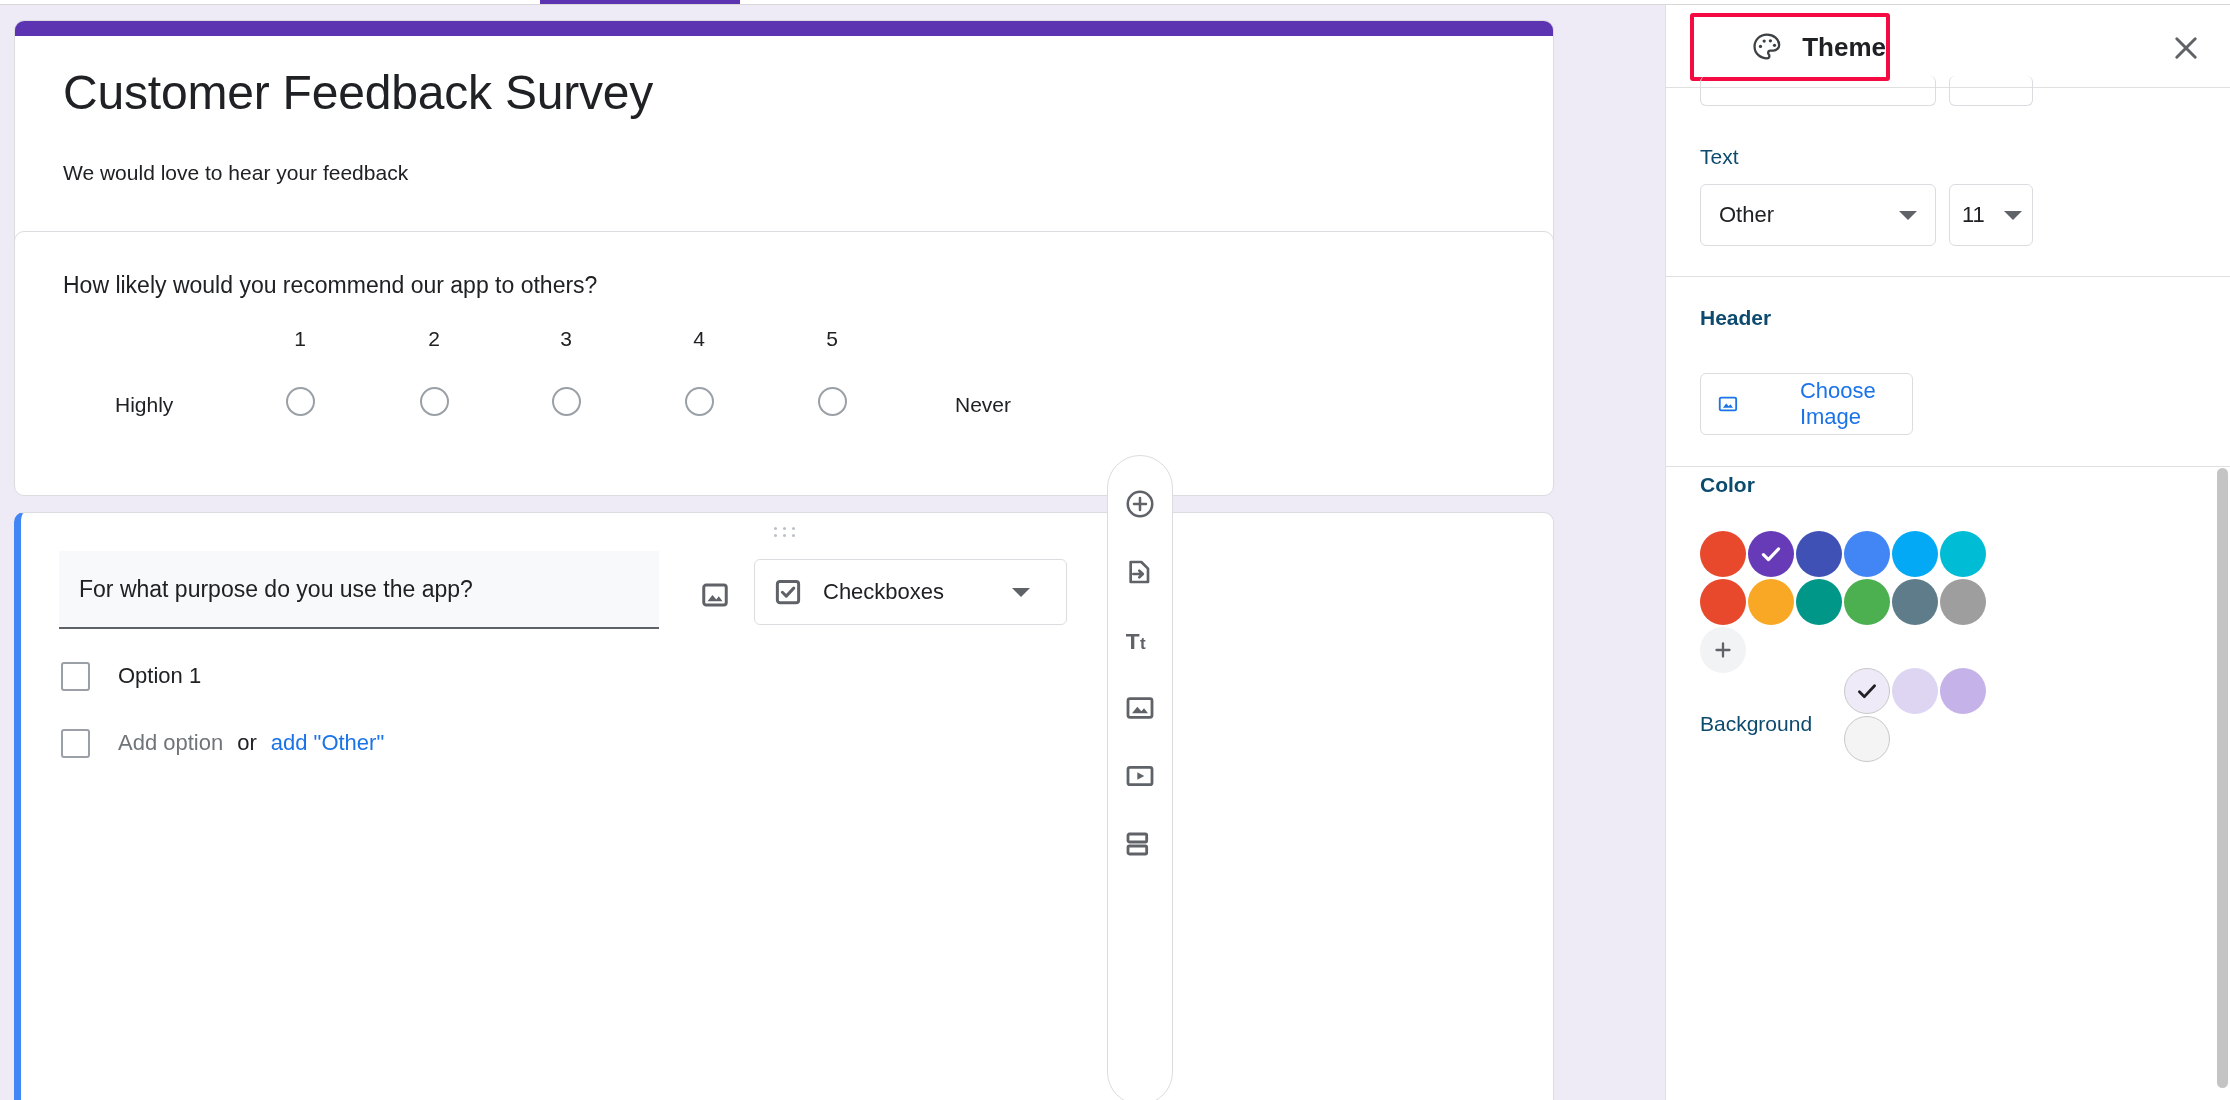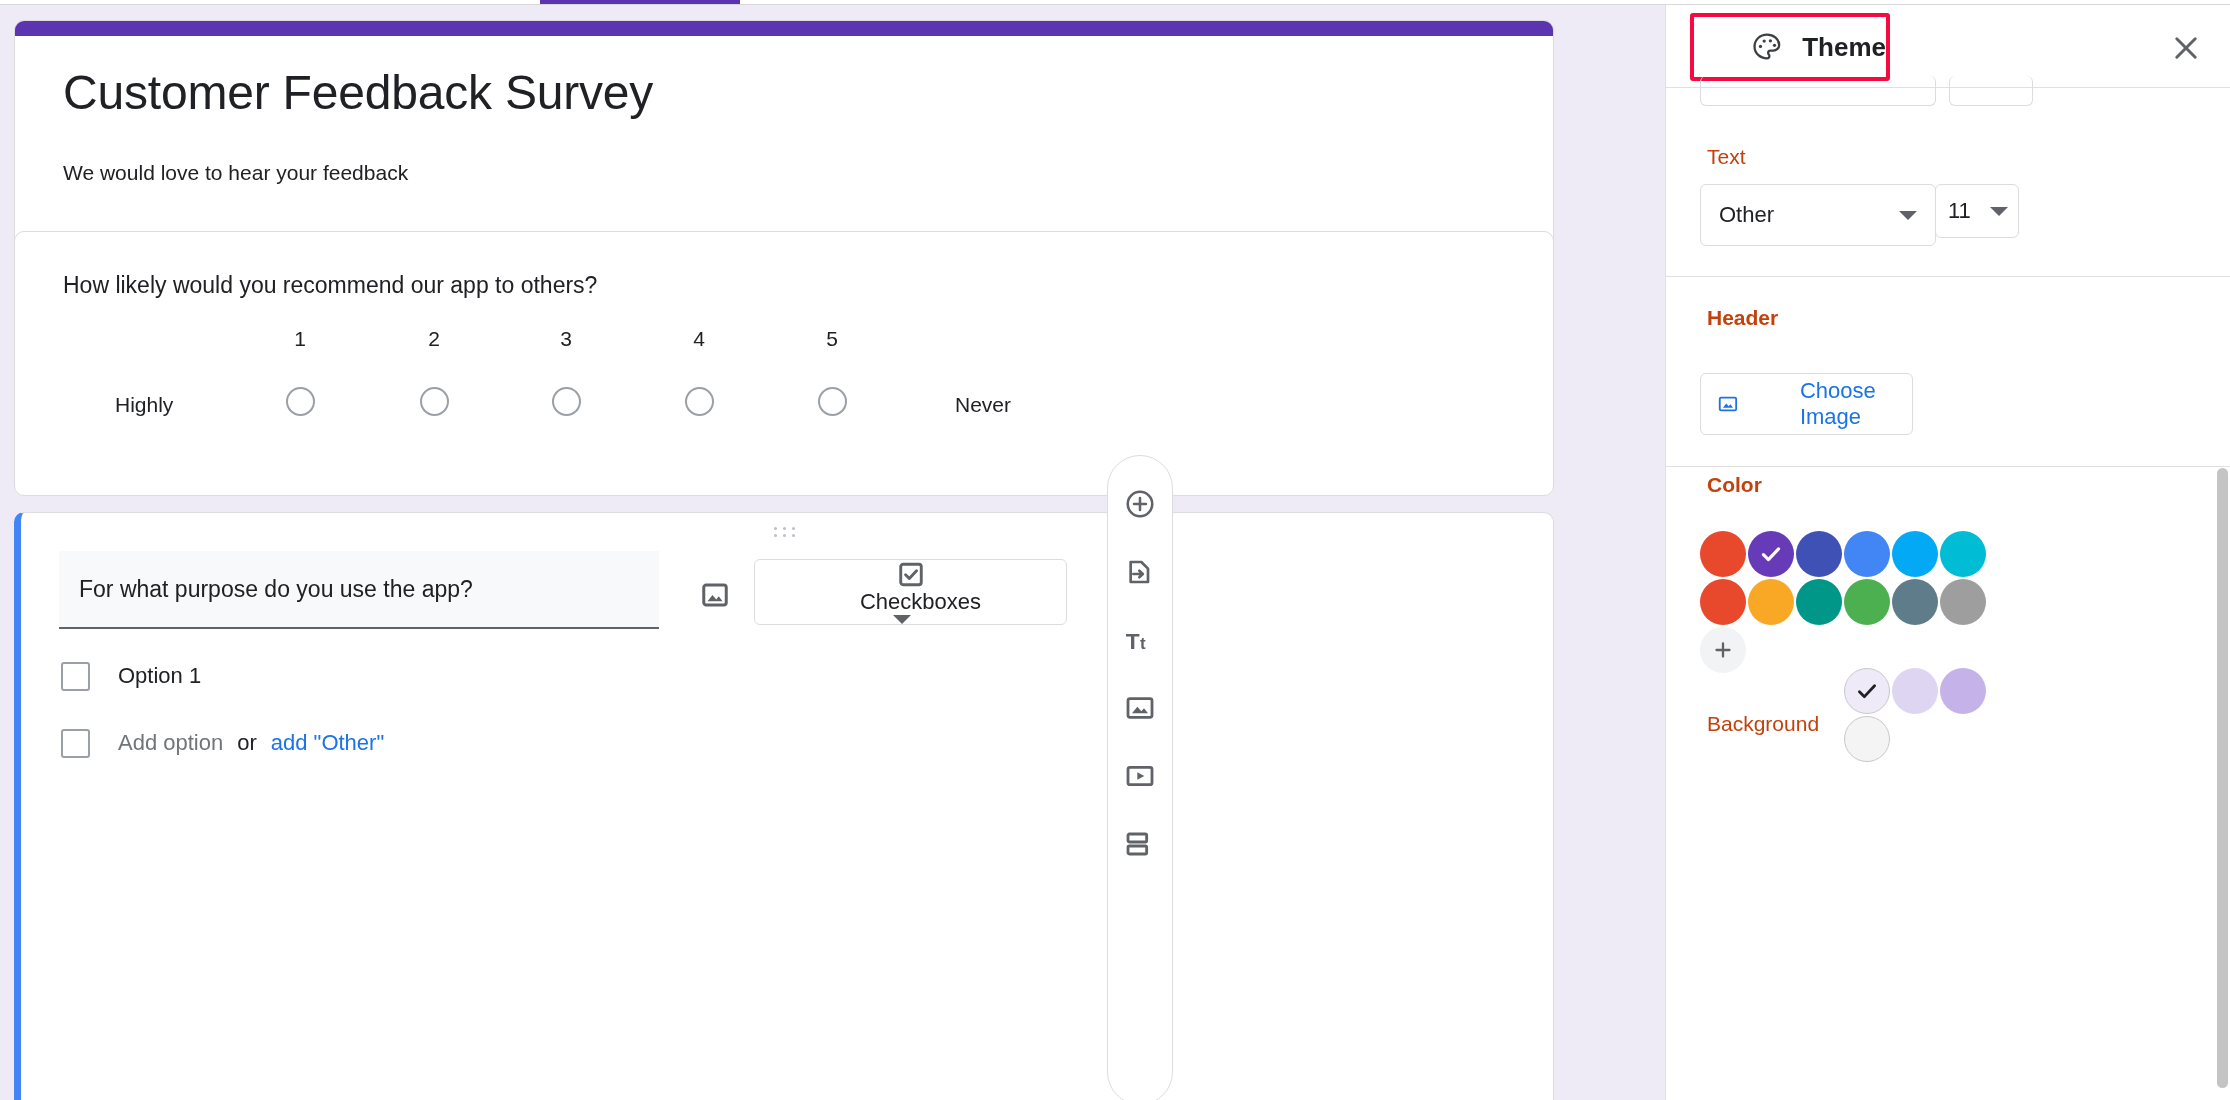--- a/index.html
+++ b/index.html
@@ -113,21 +113,20 @@
     display: flex; align-items: center; justify-content: center;
     cursor: pointer;
   }
   .type-select {
     position: absolute; left: 733px; top: 46px;
     width: 313px; height: 66px;
     border: 1px solid #dadce0; border-radius: 6px;
     background: #fff;
     display: flex; align-items: center;
     padding: 0 18px;
-    flex-direction: column;
   }
   .type-select .ts-label {
     flex: 1; font-size: 22px; color: #202124; padding-left: 20px;
   }
 
   .opt-row { position: absolute; left: 40px; height: 40px; display: flex; align-items: center; }
   .opt-row .cbox {
     width: 29px; height: 29px; border: 2px solid #9aa0a6; border-radius: 3px;
     background: transparent; flex: none;
   }
@@ -188,21 +187,21 @@
   .cut-field-a {
     position: absolute; left: 34px; top: -12px; width: 236px; height: 30px;
     border: 1px solid #dadce0; border-radius: 6px; border-top: none;
   }
   .cut-field-b {
     position: absolute; left: 283px; top: -12px; width: 84px; height: 30px;
     border: 1px solid #dadce0; border-radius: 6px; border-top: none;
   }
 
   .sec-label {
-    position: absolute; font-size: 21px; color: #c2410c; margin-left: 7px;
+    position: absolute; font-size: 21px; color: #0c4a6e;
   }
   .sec-label.bold { font-weight: 700; }
 
   .sel-box {
     position: absolute; border: 1px solid #dadce0; border-radius: 6px;
     background: #fff; display: flex; align-items: center; cursor: pointer;
   }
   .sel-box .sv { flex: 1; font-size: 22px; color: #202124; padding-left: 18px; }
   .caret {
     width: 0; height: 0;
@@ -404,21 +403,21 @@
       <div class="cut-field-a"></div>
       <div class="cut-field-b"></div>
 
       <div class="sec-label" style="left:34px; top:57px;">Text</div>
 
       <div class="sel-box" style="left:34px; top:96px; width:236px; height:62px;">
         <span class="sv">Other</span>
         <span class="caret"></span>
       </div>
 
-      <div class="sel-box" style="left:269px; top:96px; width:84px; height:54px;">
+      <div class="sel-box" style="left:283px; top:96px; width:84px; height:62px;">
         <span class="sv" style="padding-left:12px;">11</span>
         <span class="caret" style="margin-right:10px;"></span>
       </div>
 
       <div class="divider" style="top:188px;"></div>
 
       <div class="sec-label bold" style="left:34px; top:218px;">Header</div>
 
       <div class="choose-img">
         <svg width="28" height="28" viewBox="0 0 24 24" style="margin-left:16px;">

